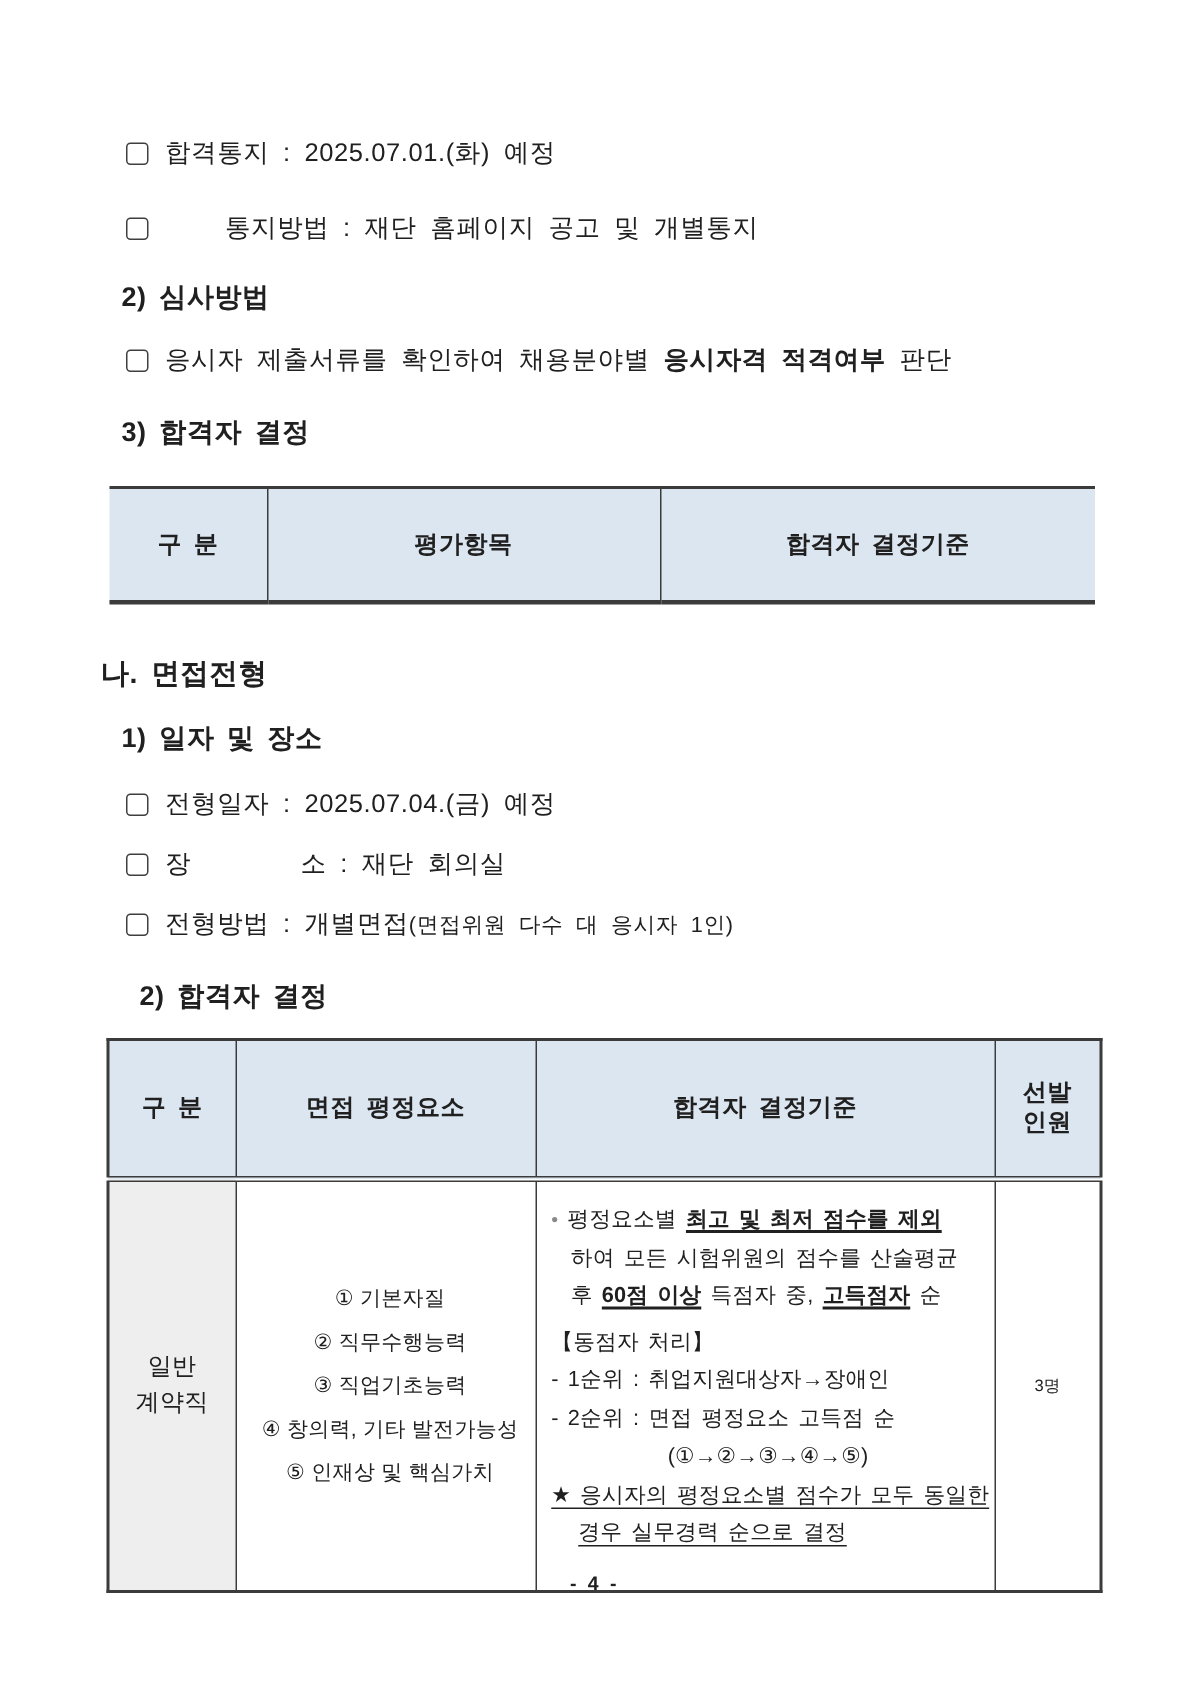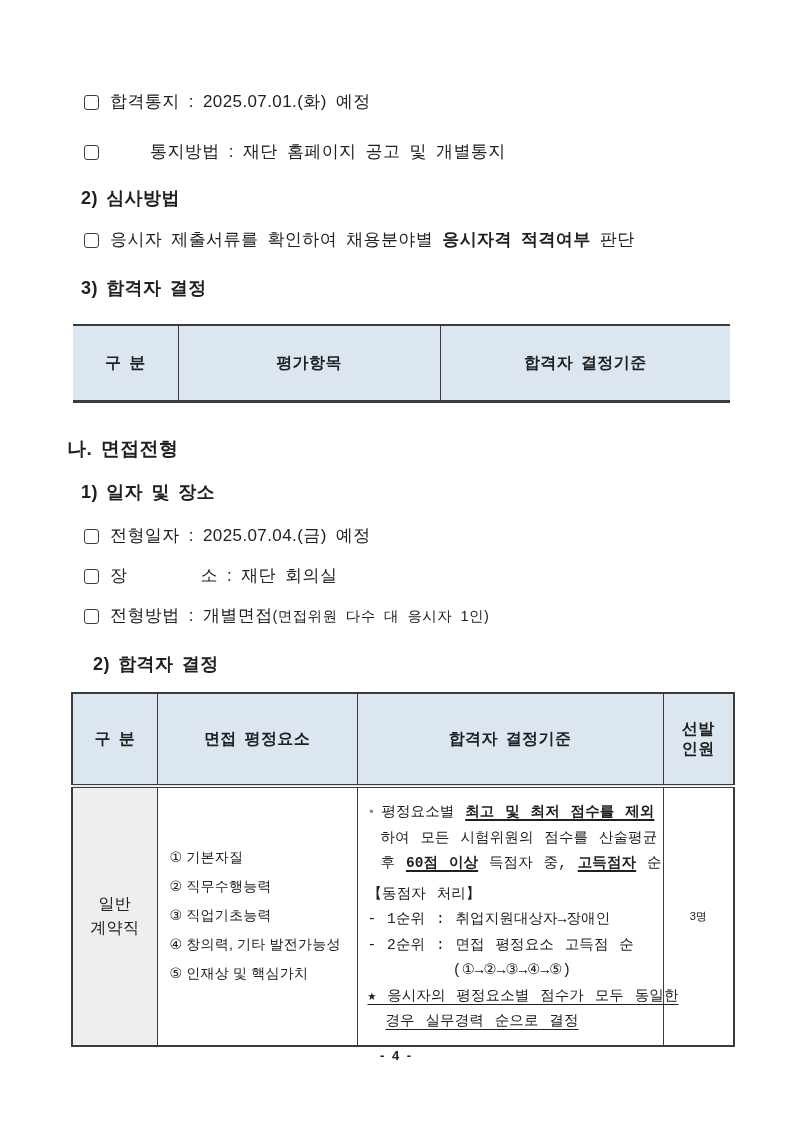--- a/index.html
+++ b/index.html
@@ -30,23 +30,23 @@
   .t1 td { height:46px; font-size:16px; vertical-align:middle; letter-spacing:0.2px; word-spacing:3px; }
   .t1 th + th, .t1 td + td { border-left:1.5px solid #3b3b3b; }
   .cat { background:#eeeeee; text-align:center; }
   .bullet-cell { padding-left:9px; white-space:nowrap; }
   .bullet { color:#8a8a8a; margin-right:6px; font-size:13px; }
 
   .t2 { width:662px; border:2px solid #3b3b3b; }
   .t2 th { background:#dce6f1; border:1.5px solid #3b3b3b; border-bottom:4px double #3b3b3b; font-size:16px; font-weight:bold; letter-spacing:0.4px; word-spacing:3px; text-align:center; vertical-align:middle; height:58px; line-height:20px; white-space:pre-line; }
   .t2 td { border:1.5px solid #3b3b3b; vertical-align:middle; }
   .t2 .cat { font-size:16px; line-height:24px; white-space:pre-line; letter-spacing:0.3px; }
-  .factors { padding:10px 6px 10px 12px; font-size:14px; letter-spacing:0.2px; }
+  .factors { padding:10px 6px 10px 12px; font-size:14px; letter-spacing:0.2px;text-align:center; }
   .factors .factor { margin:11px 0; white-space:nowrap; }
-  .crit { padding:12px 6px 10px 10px; font-size:14.5px; line-height:25.5px; letter-spacing:0.1px; word-spacing:2px;font-family:Liberation Mono, monospace; }
+  .crit { padding:12px 6px 24px 10px; font-size:14.5px; line-height:25.5px; letter-spacing:0.1px; word-spacing:2px; }
   .crit .line { white-space:nowrap; }
   .crit .ind { padding-left:13px; }
   .crit .gap-top { margin-top:5px; }
   .emph { font-weight:bold; text-decoration:underline; text-underline-offset:3px; text-decoration-thickness:1.5px; }
   .u { text-decoration:underline; text-underline-offset:3.5px; text-decoration-thickness:1.2px; }
   .center { text-align:center; }
   .star2 { padding-left:18px; }
   .hc { text-align:center; font-size:11px; }
 
   .pageno { width:793px; text-align:center; font-size:13px; font-weight:bold; letter-spacing:2px; }

